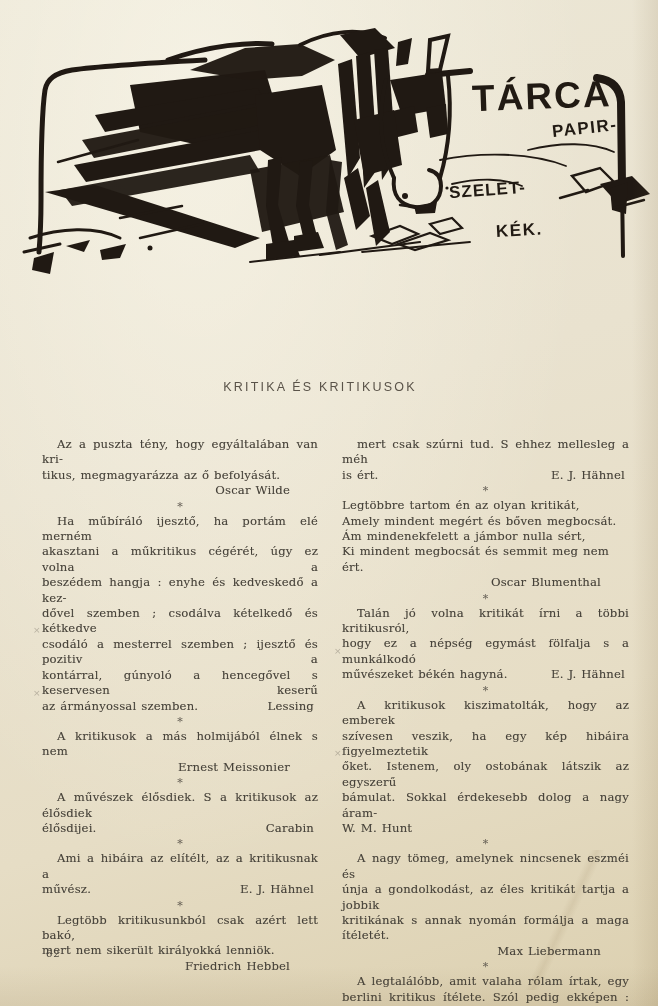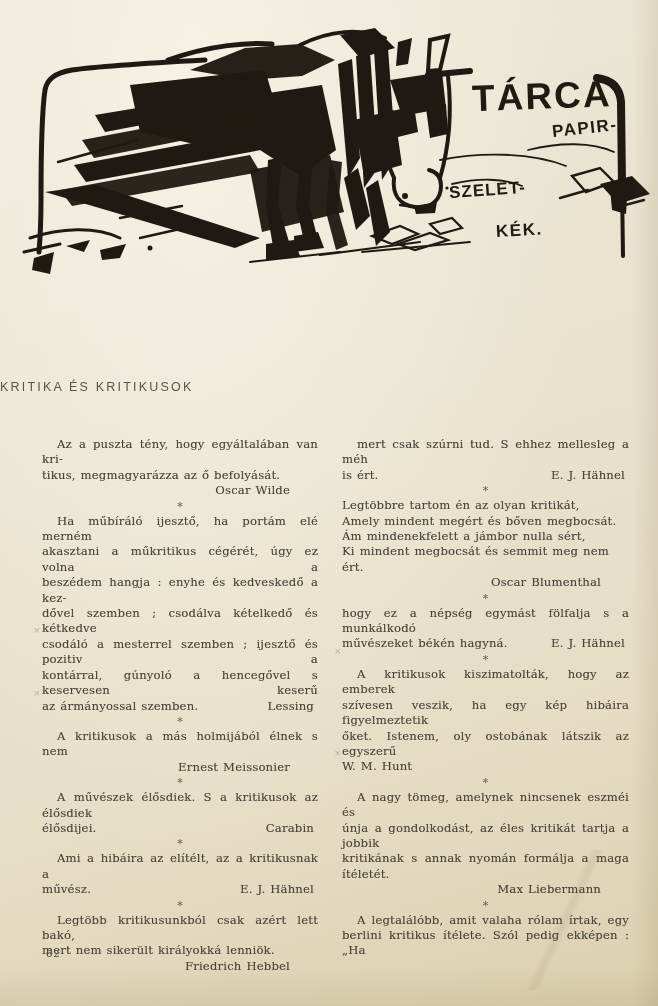--- a/index.html
+++ b/index.html
@@ -12,21 +12,21 @@
     color:#46423a;
   }
   .shade-right{position:absolute;top:0;right:0;width:26px;height:100%;
     background:linear-gradient(to left, rgba(120,95,55,.12), rgba(120,95,55,0));pointer-events:none;}
   .shade-bottom{position:absolute;bottom:0;left:0;width:100%;height:40px;
     background:linear-gradient(to top, rgba(120,95,55,.10), rgba(120,95,55,0));pointer-events:none;}
   .crease{position:absolute;left:470px;top:850px;width:190px;height:140px;pointer-events:none;
     background:linear-gradient(115deg, transparent 47%, rgba(120,95,55,.10) 50%, transparent 53%);}
   .illustration{position:absolute;left:0;top:0;width:658px;height:300px;}
   .title{
-    position:absolute; left:0; top:380px; width:640px; text-align:left;
+    position:absolute; left:0; top:380px; width:640px; text-align:center;
     font-family:"Liberation Sans", sans-serif; font-size:12.5px; letter-spacing:2.2px;
     color:#5a5349; font-weight:400;
   }
   .col{
     position:absolute; top:437px; font-size:11.6px; line-height:15.4px;
     letter-spacing:.2px; word-spacing:1px;
     text-shadow:.2px .2px 0 rgba(70,60,45,.3);
   }
   .col-left{left:42px; width:276px;}
   .col-right{left:342px; width:287px;}
@@ -196,31 +196,33 @@
       <div class="star">*</div>
       <div class="para poem">
         <div class="pline">Legtöbbre tartom én az olyan kritikát,</div>
         <div class="pline">Amely mindent megért és bőven megbocsát.</div>
         <div class="pline">Ám mindenekfelett a jámbor nulla sért,</div>
         <div class="pline">Ki mindent megbocsát és semmit meg nem ért.</div>
         <div class="attrline">Oscar Blumenthal</div>
       </div>
       <div class="star">*</div>
       <div class="para">
+        <div class="jline first">Talán jó volna kritikát írni a többi kritikusról,</div>
         <div class="jline">hogy ez a népség egymást fölfalja s a munkálkodó</div>
         <div class="lastline">
           <span class="lasttext">művészeket békén hagyná.</span>
           <span class="attr">E. J. Hähnel</span>
         </div>
       </div>
       <div class="star">*</div>
       <div class="para">
         <div class="jline first">A kritikusok kiszimatolták, hogy az emberek</div>
         <div class="jline">szívesen veszik, ha egy kép hibáira figyelmeztetik</div>
         <div class="jline">őket. Istenem, oly ostobának látszik az egyszerű</div>
+        <div class="jline">bámulat. Sokkal érdekesebb dolog a nagy áram-</div>
         <div class="lastline">
           <span class="attr">W. M. Hunt</span>
         </div>
       </div>
       <div class="star">*</div>
       <div class="para">
         <div class="jline first">A nagy tömeg, amelynek nincsenek eszméi és</div>
         <div class="jline">únja a gondolkodást, az éles kritikát tartja a jobbik</div>
         <div class="jline">kritikának s annak nyomán formálja a maga ítéletét.</div>
         <div class="attrline">Max Liebermann</div>

